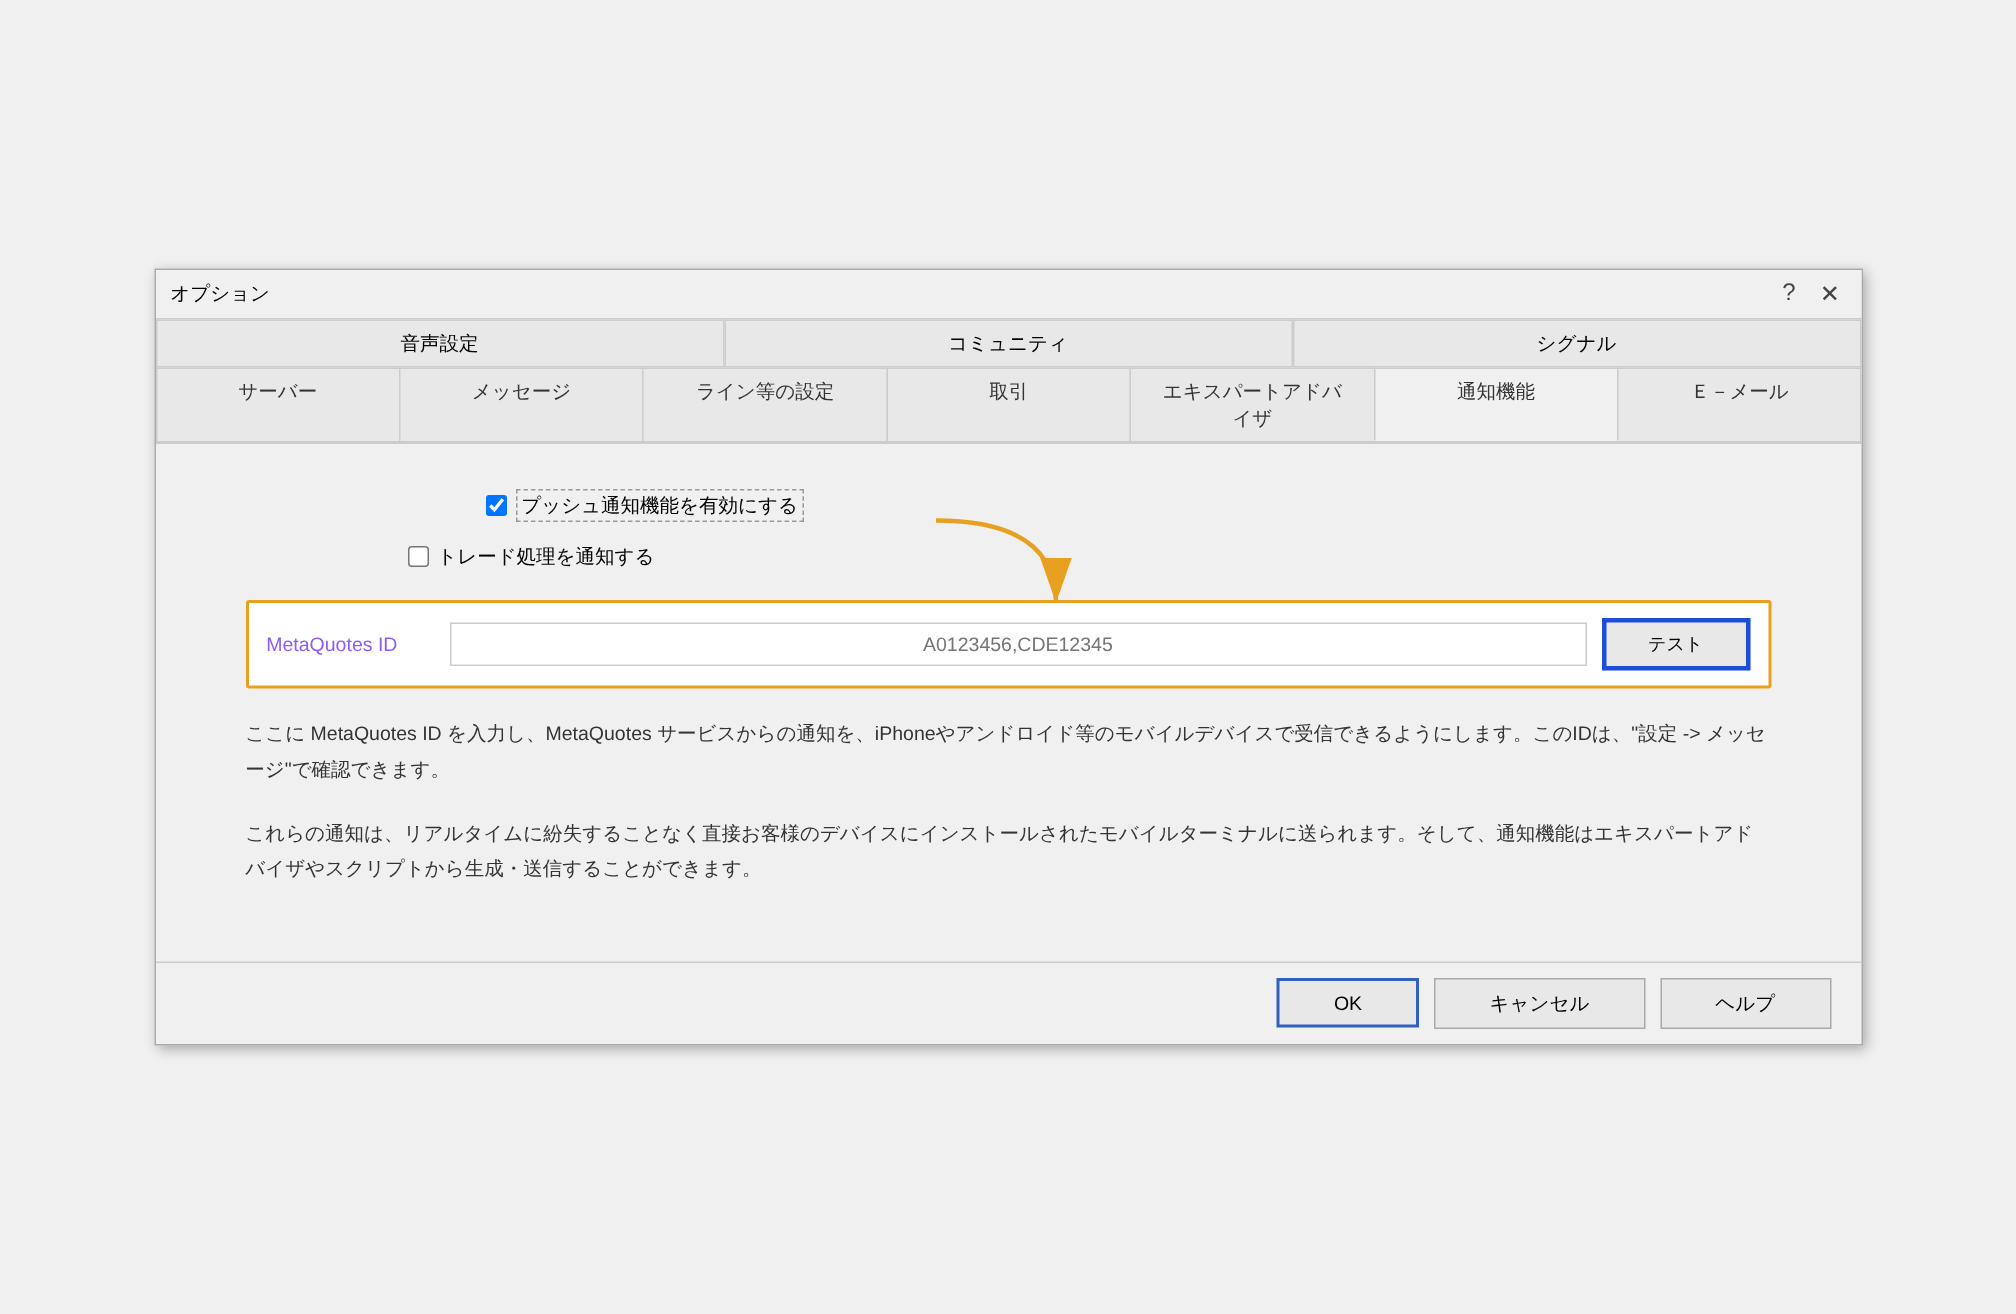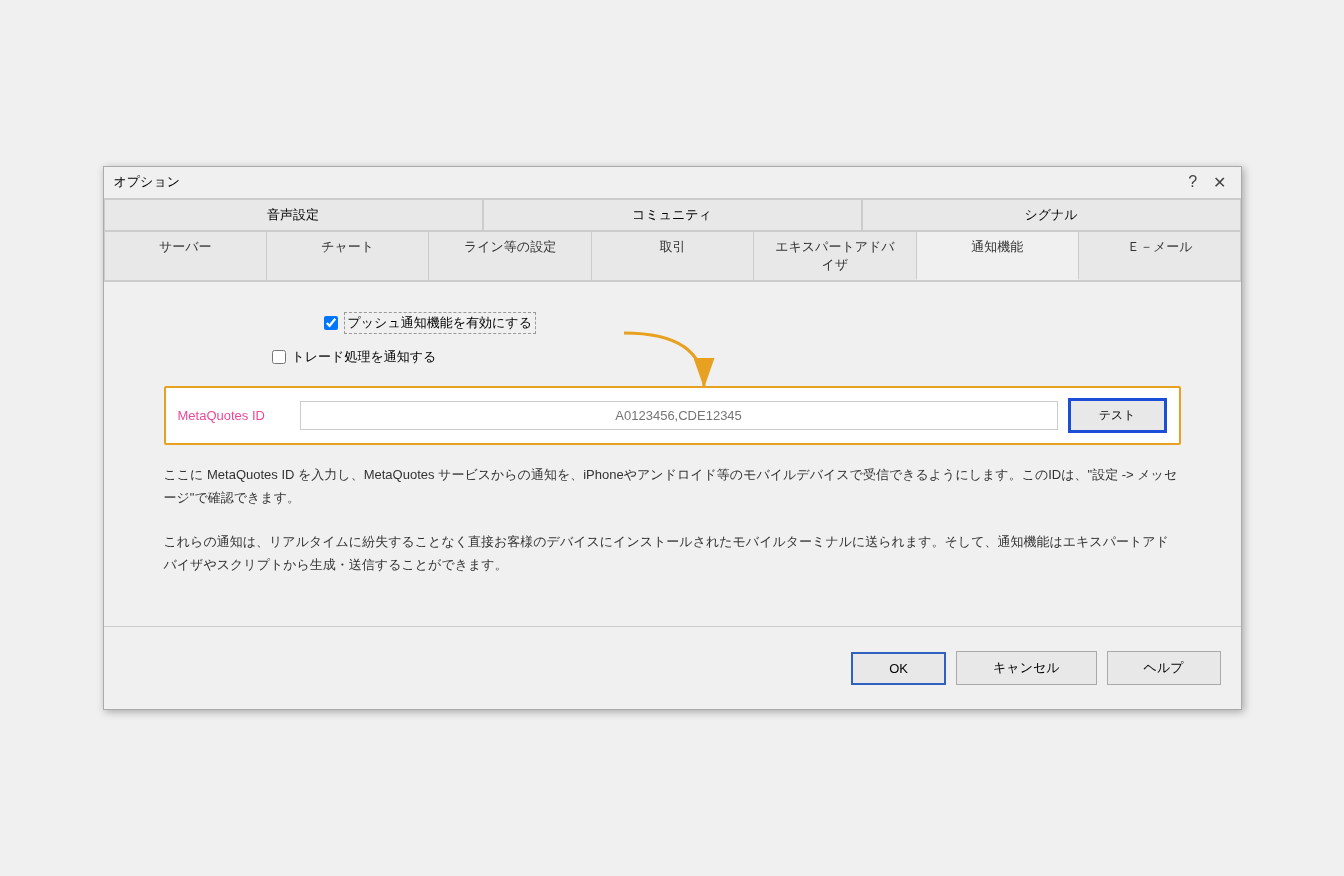--- a/index.html
+++ b/index.html
@@ -105,21 +105,21 @@
       display: flex;
       align-items: center;
       border: 2px solid #e8a020;
       border-radius: 2px;
       padding: 10px 12px;
       margin-bottom: 18px;
       background: white;
     }
     .metaquotes-label {
       font-size: 13px;
-      color: #ec4899;
+      color: #8b5cf6;
       white-space: nowrap;
       margin-right: 12px;
       min-width: 110px;
     }
     .metaquotes-input {
       flex: 1;
       border: 1px solid #ccc;
       padding: 6px 10px;
       font-size: 13px;
       color: #e05050;
@@ -164,21 +164,21 @@
       padding: 8px 50px;
       background: #e8e8e8;
       border: 1px solid #aaa;
       cursor: pointer;
       font-size: 13px;
     }
     .footer {
       display: flex;
       justify-content: flex-end;
       align-items: center;
-      padding: 24px 20px;
+      padding: 10px 20px;
       border-top: 1px solid #ccc;
       gap: 10px;
     }
     .footer-btn {
       padding: 7px 36px;
       background: #e8e8e8;
       border: 1px solid #aaa;
       cursor: pointer;
       font-size: 13px;
     }
@@ -221,21 +221,21 @@
     <div class="tab-group">
       <span>シグナル</span>
     </div>
   </div>
 
   <div class="tabs-row2">
     <div class="tab">
       <span>サーバー</span>
     </div>
     <div class="tab">
-      <span>チャート</span>
+      <span>メッセージ</span>
     </div>
     <div class="tab">
       <span>ライン等の設定</span>
     </div>
     <div class="tab">
       <span>取引</span>
     </div>
     <div class="tab">
       <span>エキスパートアドバイザ</span>
     </div>

